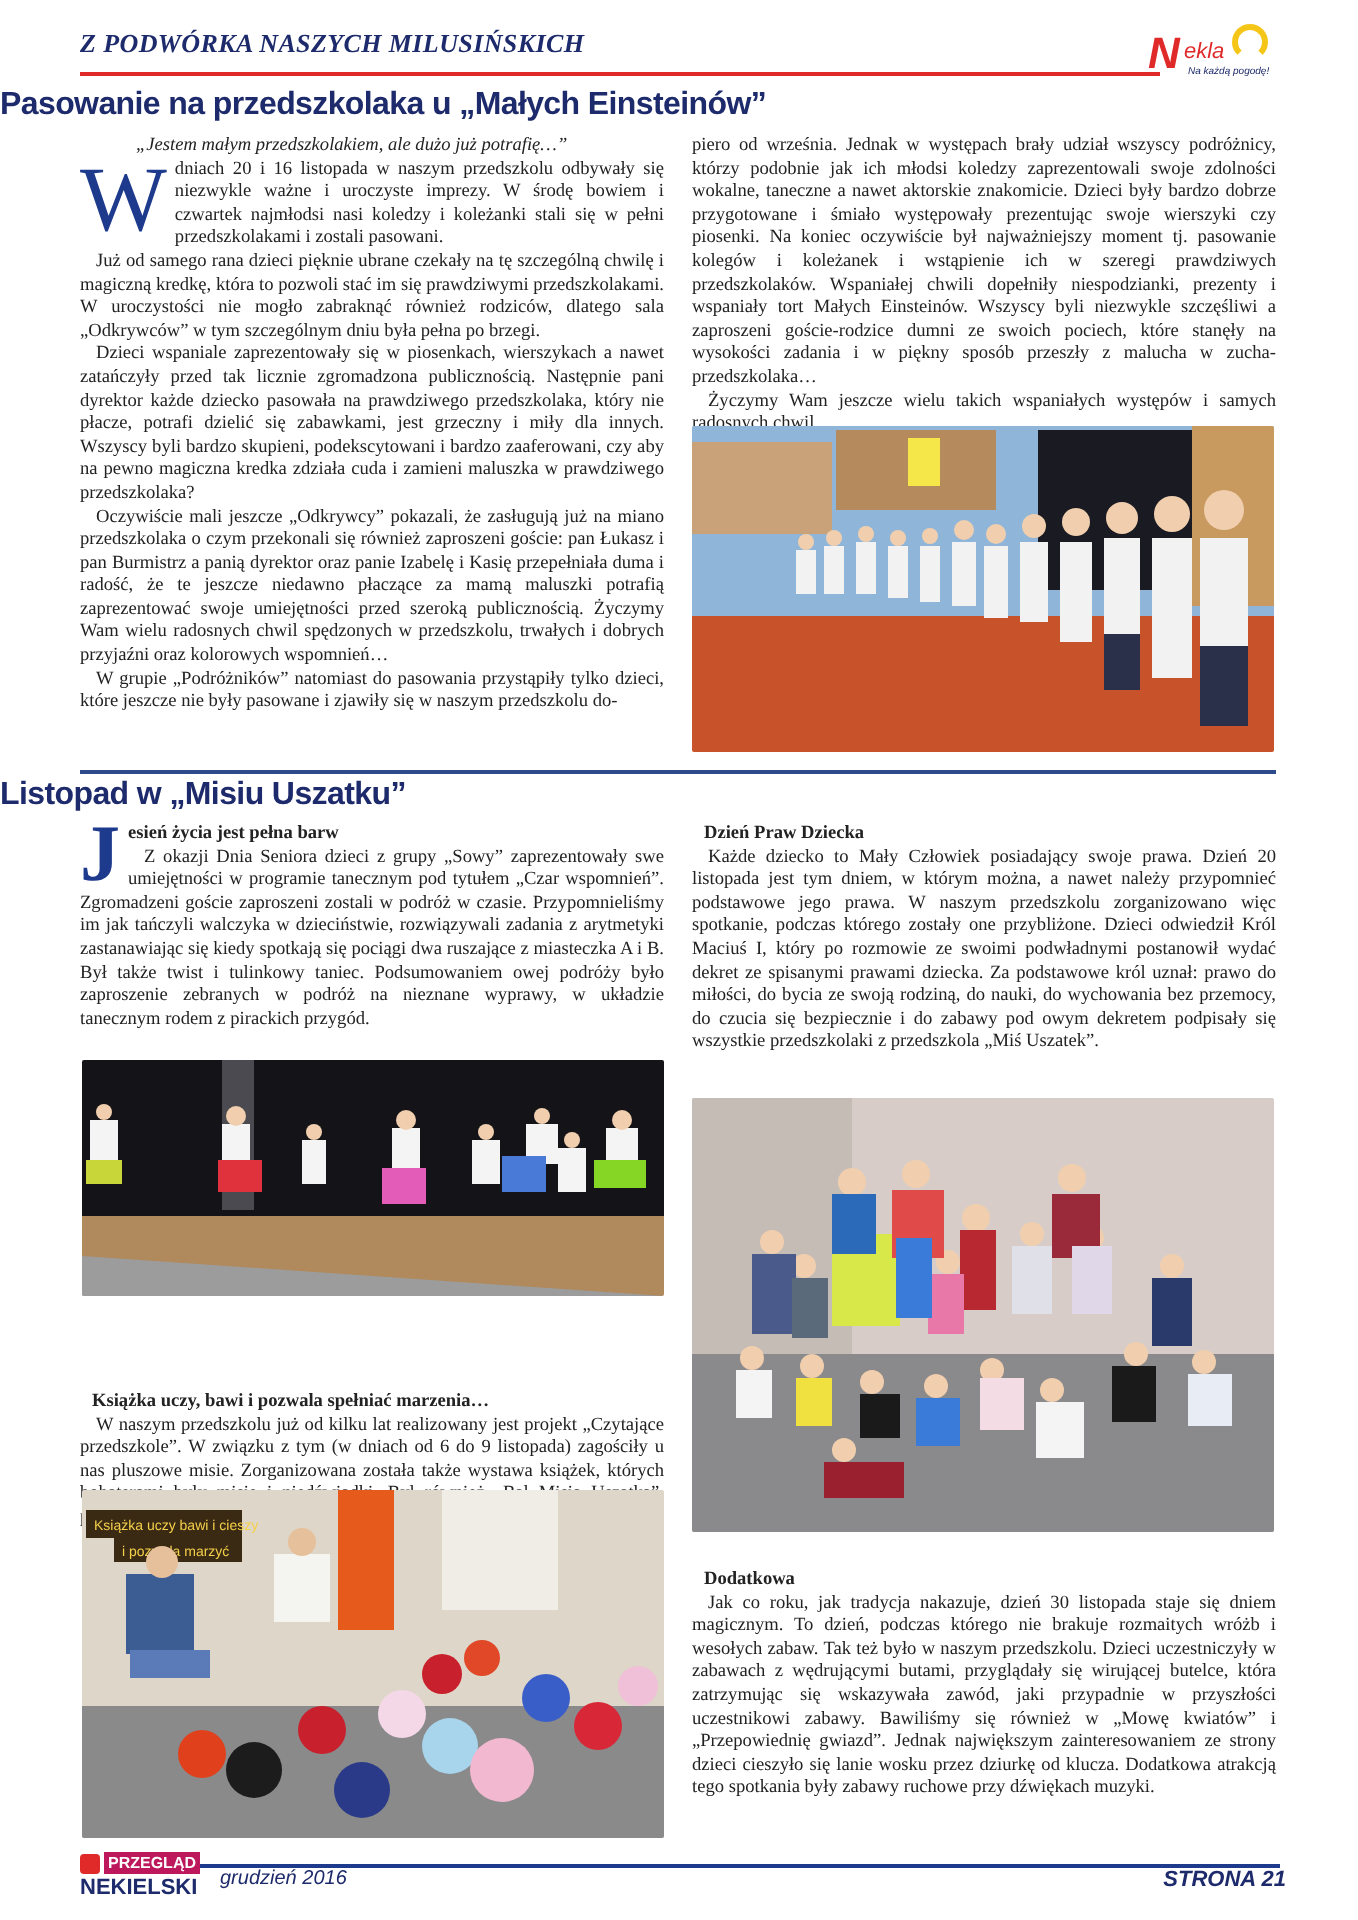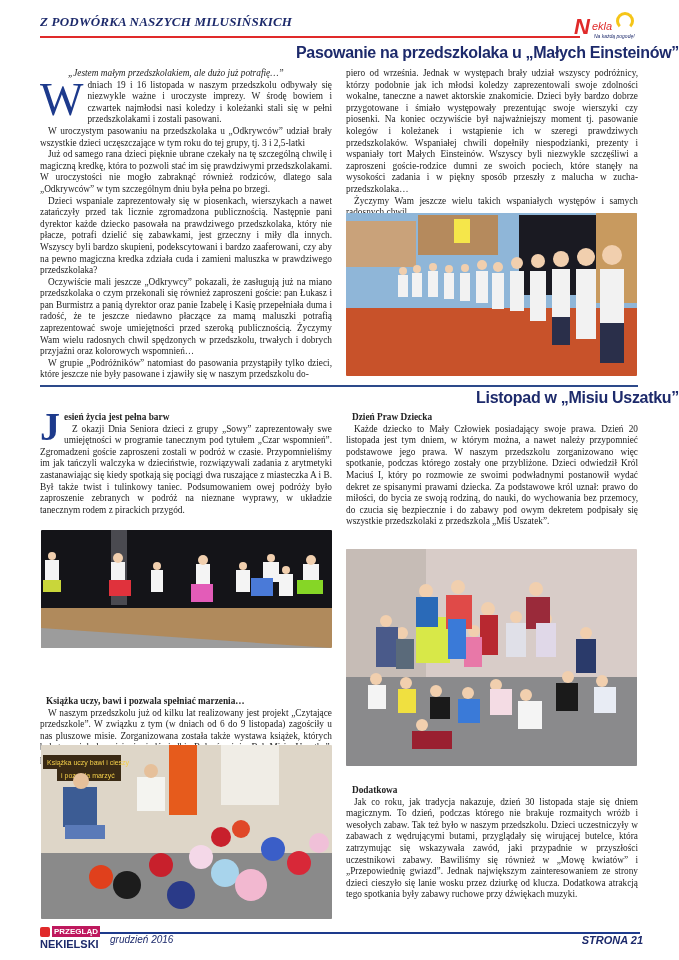--- a/index.html
+++ b/index.html
@@ -5,21 +5,21 @@
   html, body { margin: 0; padding: 0; background: #ffffff; }
   body { width: 679px; height: 960px; position: relative; overflow: hidden; font-family: "Liberation Serif", serif; color: #222; }
   .abs { position: absolute; }
   .section-header { left: 40px; top: 14px; font-family: "Liberation Serif", serif; font-style: italic; font-weight: bold; font-size: 13px; color: #1d2a6b; letter-spacing: 0.2px; }
   .header-rule { left: 40px; top: 36px; width: 540px; height: 2px; background: #e02a2a; }
   .logo { left: 572px; top: 12px; width: 95px; height: 30px; }
   .logo .n { position: absolute; left: 2px; top: 2px; font-family: "Liberation Sans", sans-serif; font-style: italic; font-weight: bold; font-size: 22px; color: #e02a2a; }
   .logo .ekla { position: absolute; left: 20px; top: 8px; font-family: "Liberation Sans", sans-serif; font-style: italic; font-weight: normal; font-size: 11px; color: #e02a2a; }
   .logo .tag { position: absolute; left: 22px; top: 21px; font-family: "Liberation Sans", sans-serif; font-style: italic; font-size: 5px; color: #1d2a6b; }
   .logo .sun { position: absolute; left: 44px; top: 0px; width: 18px; height: 18px; border-radius: 50%; border: 3px solid #f5c518; border-bottom-color: transparent; box-sizing: border-box; }
-  .title { left: 0; width: 679px; text-align: right; font-family: "Liberation Sans", sans-serif; font-weight: bold; color: #1d2a6b; font-size: 16px; letter-spacing: -0.3px; }
+  .title { left: 0; width: 679px; text-align: left; font-family: "Liberation Sans", sans-serif; font-weight: bold; color: #1d2a6b; font-size: 16px; letter-spacing: -0.3px; }
   .col { font-size: 9.3px; line-height: 11.6px; text-align: justify; }
   .col p { margin: 0; text-indent: 8px; }
   .col p.noindent { text-indent: 0; }
   .col .lead { font-style: italic; text-indent: 0; margin-left: 28px; }
   .col .sub { font-weight: bold; text-indent: 0; margin-left: 6px; }
   .dropcap { float: left; font-family: "Liberation Serif", serif; color: #1d3a8c; font-size: 46px; line-height: 38px; margin: 1px 4px 0 0; }
   .dropcap-j { float: left; font-family: "Liberation Serif", serif; font-weight: bold; color: #1d3a8c; font-size: 40px; line-height: 34px; margin: -2px 4px 0 0; }
   .rule-blue { height: 2px; background: #2d4a8a; }
   .photo { overflow: hidden; border-radius: 1px; }
   .footer-rule { left: 100px; top: 932px; width: 540px; height: 2px; background: #1d3a8c; }
@@ -40,23 +40,22 @@
   <span class="n">N</span>
   <span class="ekla">ekla</span>
   <span class="tag">Na każdą pogodę!</span>
 </div>
 
 <div class="abs title" style="top:44px;">Pasowanie na przedszkolaka u „Małych Einsteinów”</div>
 
 <div class="abs col" style="left:40px; top:68px; width:292px;">
   <p class="lead">„Jestem małym przedszkolakiem, ale dużo już potrafię…”</p>
   <p class="noindent">
-    <span class="dropcap">W</span><span>dniach 19 i 16 listopada w naszym przedszkolu odbywały się niezwykle ważne i uroczyste imprezy. W środę bowiem i czwartek najmłodsi nasi koledzy i koleżanki stali się w pełni przedszkolakami i zostali pasowani.</span>
+    <span class="dropcap">W</span><span>dniach 20 i 16 listopada w naszym przedszkolu odbywały się niezwykle ważne i uroczyste imprezy. W środę bowiem i czwartek najmłodsi nasi koledzy i koleżanki stali się w pełni przedszkolakami i zostali pasowani.</span>
   </p>
-  <p>W uroczystym pasowaniu na przedszkolaka u „Odkrywców” udział brały wszystkie dzieci uczęszczające w tym roku do tej grupy, tj. 3 i 2,5-latki</p>
   <p>Już od samego rana dzieci pięknie ubrane czekały na tę szczególną chwilę i magiczną kredkę, która to pozwoli stać im się prawdziwymi przedszkolakami. W uroczystości nie mogło zabraknąć również rodziców, dlatego sala „Odkrywców” w tym szczególnym dniu była pełna po brzegi.</p>
   <p>Dzieci wspaniale zaprezentowały się w piosenkach, wierszykach a nawet zatańczyły przed tak licznie zgromadzona publicznością. Następnie pani dyrektor każde dziecko pasowała na prawdziwego przedszkolaka, który nie płacze, potrafi dzielić się zabawkami, jest grzeczny i miły dla innych. Wszyscy byli bardzo skupieni, podekscytowani i bardzo zaaferowani, czy aby na pewno magiczna kredka zdziała cuda i zamieni maluszka w prawdziwego przedszkolaka?</p>
   <p>Oczywiście mali jeszcze „Odkrywcy” pokazali, że zasługują już na miano przedszkolaka o czym przekonali się również zaproszeni goście: pan Łukasz i pan Burmistrz a panią dyrektor oraz panie Izabelę i Kasię przepełniała duma i radość, że te jeszcze niedawno płaczące za mamą maluszki potrafią zaprezentować swoje umiejętności przed szeroką publicznością. Życzymy Wam wielu radosnych chwil spędzonych w przedszkolu, trwałych i dobrych przyjaźni oraz kolorowych wspomnień…</p>
   <p>W grupie „Podróżników” natomiast do pasowania przystąpiły tylko dzieci, które jeszcze nie były pasowane i zjawiły się w naszym przedszkolu do-</p>
 </div>
 
 <div class="abs col" style="left:346px; top:68px; width:292px;">
   <p class="noindent">piero od września. Jednak w występach brały udział wszyscy podróżnicy, którzy podobnie jak ich młodsi koledzy zaprezentowali swoje zdolności wokalne, taneczne a nawet aktorskie znakomicie. Dzieci były bardzo dobrze przygotowane i śmiało występowały prezentując swoje wierszyki czy piosenki. Na koniec oczywiście był najważniejszy moment tj. pasowanie kolegów i koleżanek i wstąpienie ich w szeregi prawdziwych przedszkolaków. Wspaniałej chwili dopełniły niespodzianki, prezenty i wspaniały tort Małych Einsteinów. Wszyscy byli niezwykle szczęśliwi a zaproszeni goście-rodzice dumni ze swoich pociech, które stanęły na wysokości zadania i w piękny sposób przeszły z malucha w zucha- przedszkolaka…</p>
   <p>Życzymy Wam jeszcze wielu takich wspaniałych występów i samych radosnych chwil…</p>
 </div>

